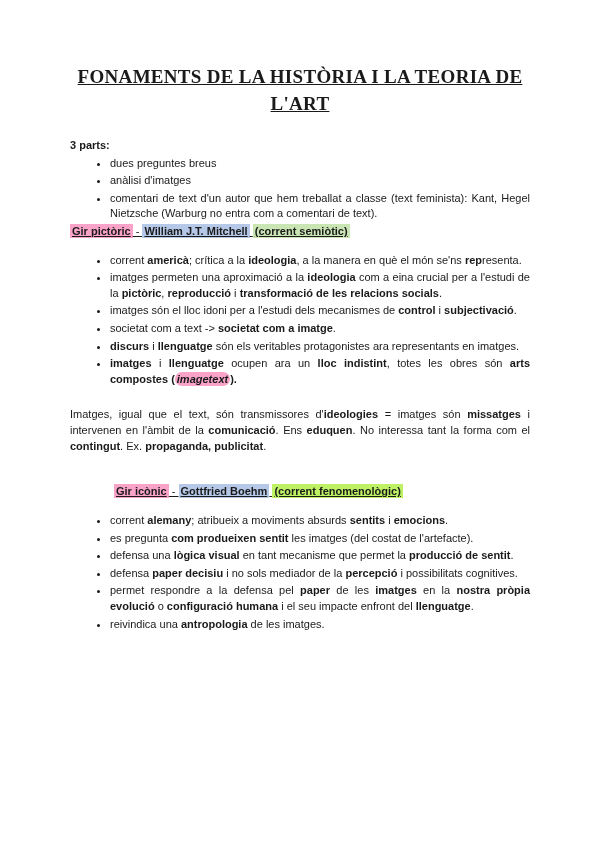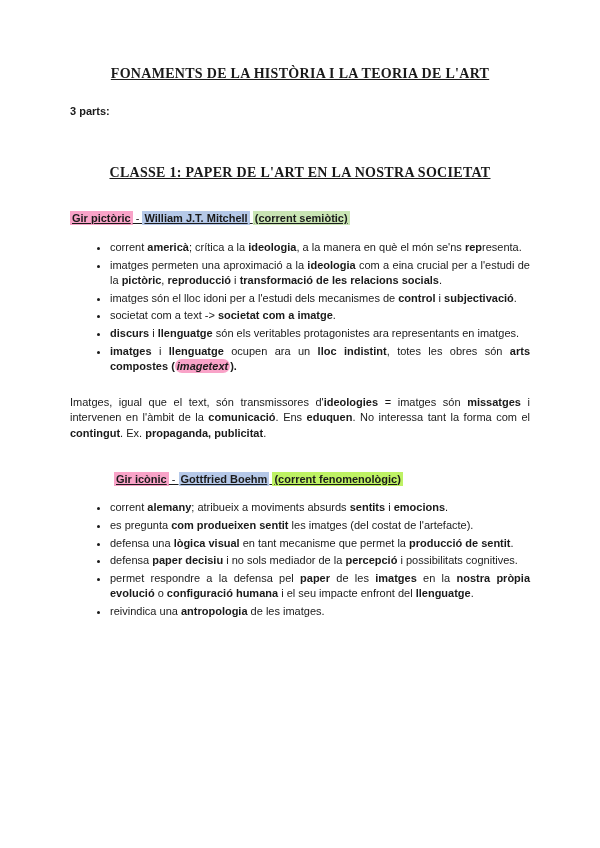--- a/index.html
+++ b/index.html
@@ -5,21 +5,21 @@
   html,body{margin:0;padding:0;background:#ffffff;}
   .page{
     width:600px;height:848px;box-sizing:border-box;
     padding:64px 70px 0 70px;background:#ffffff;
     font-family:"Liberation Sans",sans-serif;
     font-size:11px;line-height:1.42;color:#1a1a1a;
     overflow:hidden;
   }
   h1,h2{
     font-family:"Liberation Serif",serif;
-    font-size:14px;font-weight:700;
+    font-size:19px;font-weight:700;
     text-align:center;text-decoration:underline;
     letter-spacing:.3px;margin:0;
   }
   h1{margin-bottom:20px;}
   h2{margin:44px 0 28px 0;}
   .intro-head{font-weight:700;margin:0;}
   ul{margin:2px 0 0 0;padding-left:40px;}
   li{margin:0 0 2px 0;text-align:justify;}
   .sec-head{margin:0 0 13px 0;text-decoration:underline;}
   .sec2{margin-top:30px;}
@@ -29,22 +29,26 @@
   .hl{padding:1px 2px;}
 </style>
 </head>
 <body>
 
 <div class="page">
 
   <h1>FONAMENTS DE LA HISTÒRIA I LA TEORIA DE L'ART</h1>
 
   <p class="intro-head">3 parts:</p>
+  <ul>
+    <li>dues preguntes breus</li>
+    <li>anàlisi d'imatges</li>
+    <li>comentari de text d'un autor que hem treballat a classe (text feminista): Kant, Hegel Nietzsche (Warburg no entra com a comentari de text).</li>
+  </ul>
 
-  <h2>CLASSE 1: PAPER DE L'ART EN LA NOSTRA SOCIETAT</h2>
 
   <p class="sec-head"><span class="b hl" style="background: rgb(249, 163, 200);">Gir pictòric</span><span> - </span><span class="b hl" style="background: rgb(181, 200, 232);">William J.T. Mitchell</span><span> </span><span class="b hl" style="background: rgb(201, 229, 180);">(corrent semiòtic)</span></p>
   <ul>
     <li><span>corrent </span><span class="b">americà</span><span>; crítica a la </span><span class="b">ideologia</span><span>, a la manera en què el món se'ns </span><span class="b">rep</span><span>resenta.</span></li>
     <li><span>imatges permeten una aproximació a la </span><span class="b">ideologia</span><span> com a eina crucial per a l'estudi de la </span><span class="b">pictòric</span><span>, </span><span class="b">reproducció</span><span> i </span><span class="b">transformació de les relacions socials</span><span>.</span></li>
     <li><span>imatges són el lloc idoni per a l'estudi dels mecanismes de </span><span class="b">control</span><span> i </span><span class="b">subjectivació</span><span>.</span></li>
     <li><span>societat com a text -&gt; </span><span class="b">societat com a imatge</span><span>.</span></li>
     <li><span class="b">discurs</span><span> i </span><span class="b">llenguatge</span><span> són els veritables protagonistes ara representants en imatges.</span></li>
     <li><span class="b">imatges</span><span> i </span><span class="b">llenguatge</span><span> ocupen ara un </span><span class="b">lloc indistint</span><span>, totes les obres són </span><span class="b">arts compostes</span><span class="b"> (</span><span class="b i hl" style="background: rgb(249, 163, 200); border-radius: 7px;">imagetext</span><span class="b">).</span></li>
   </ul>

